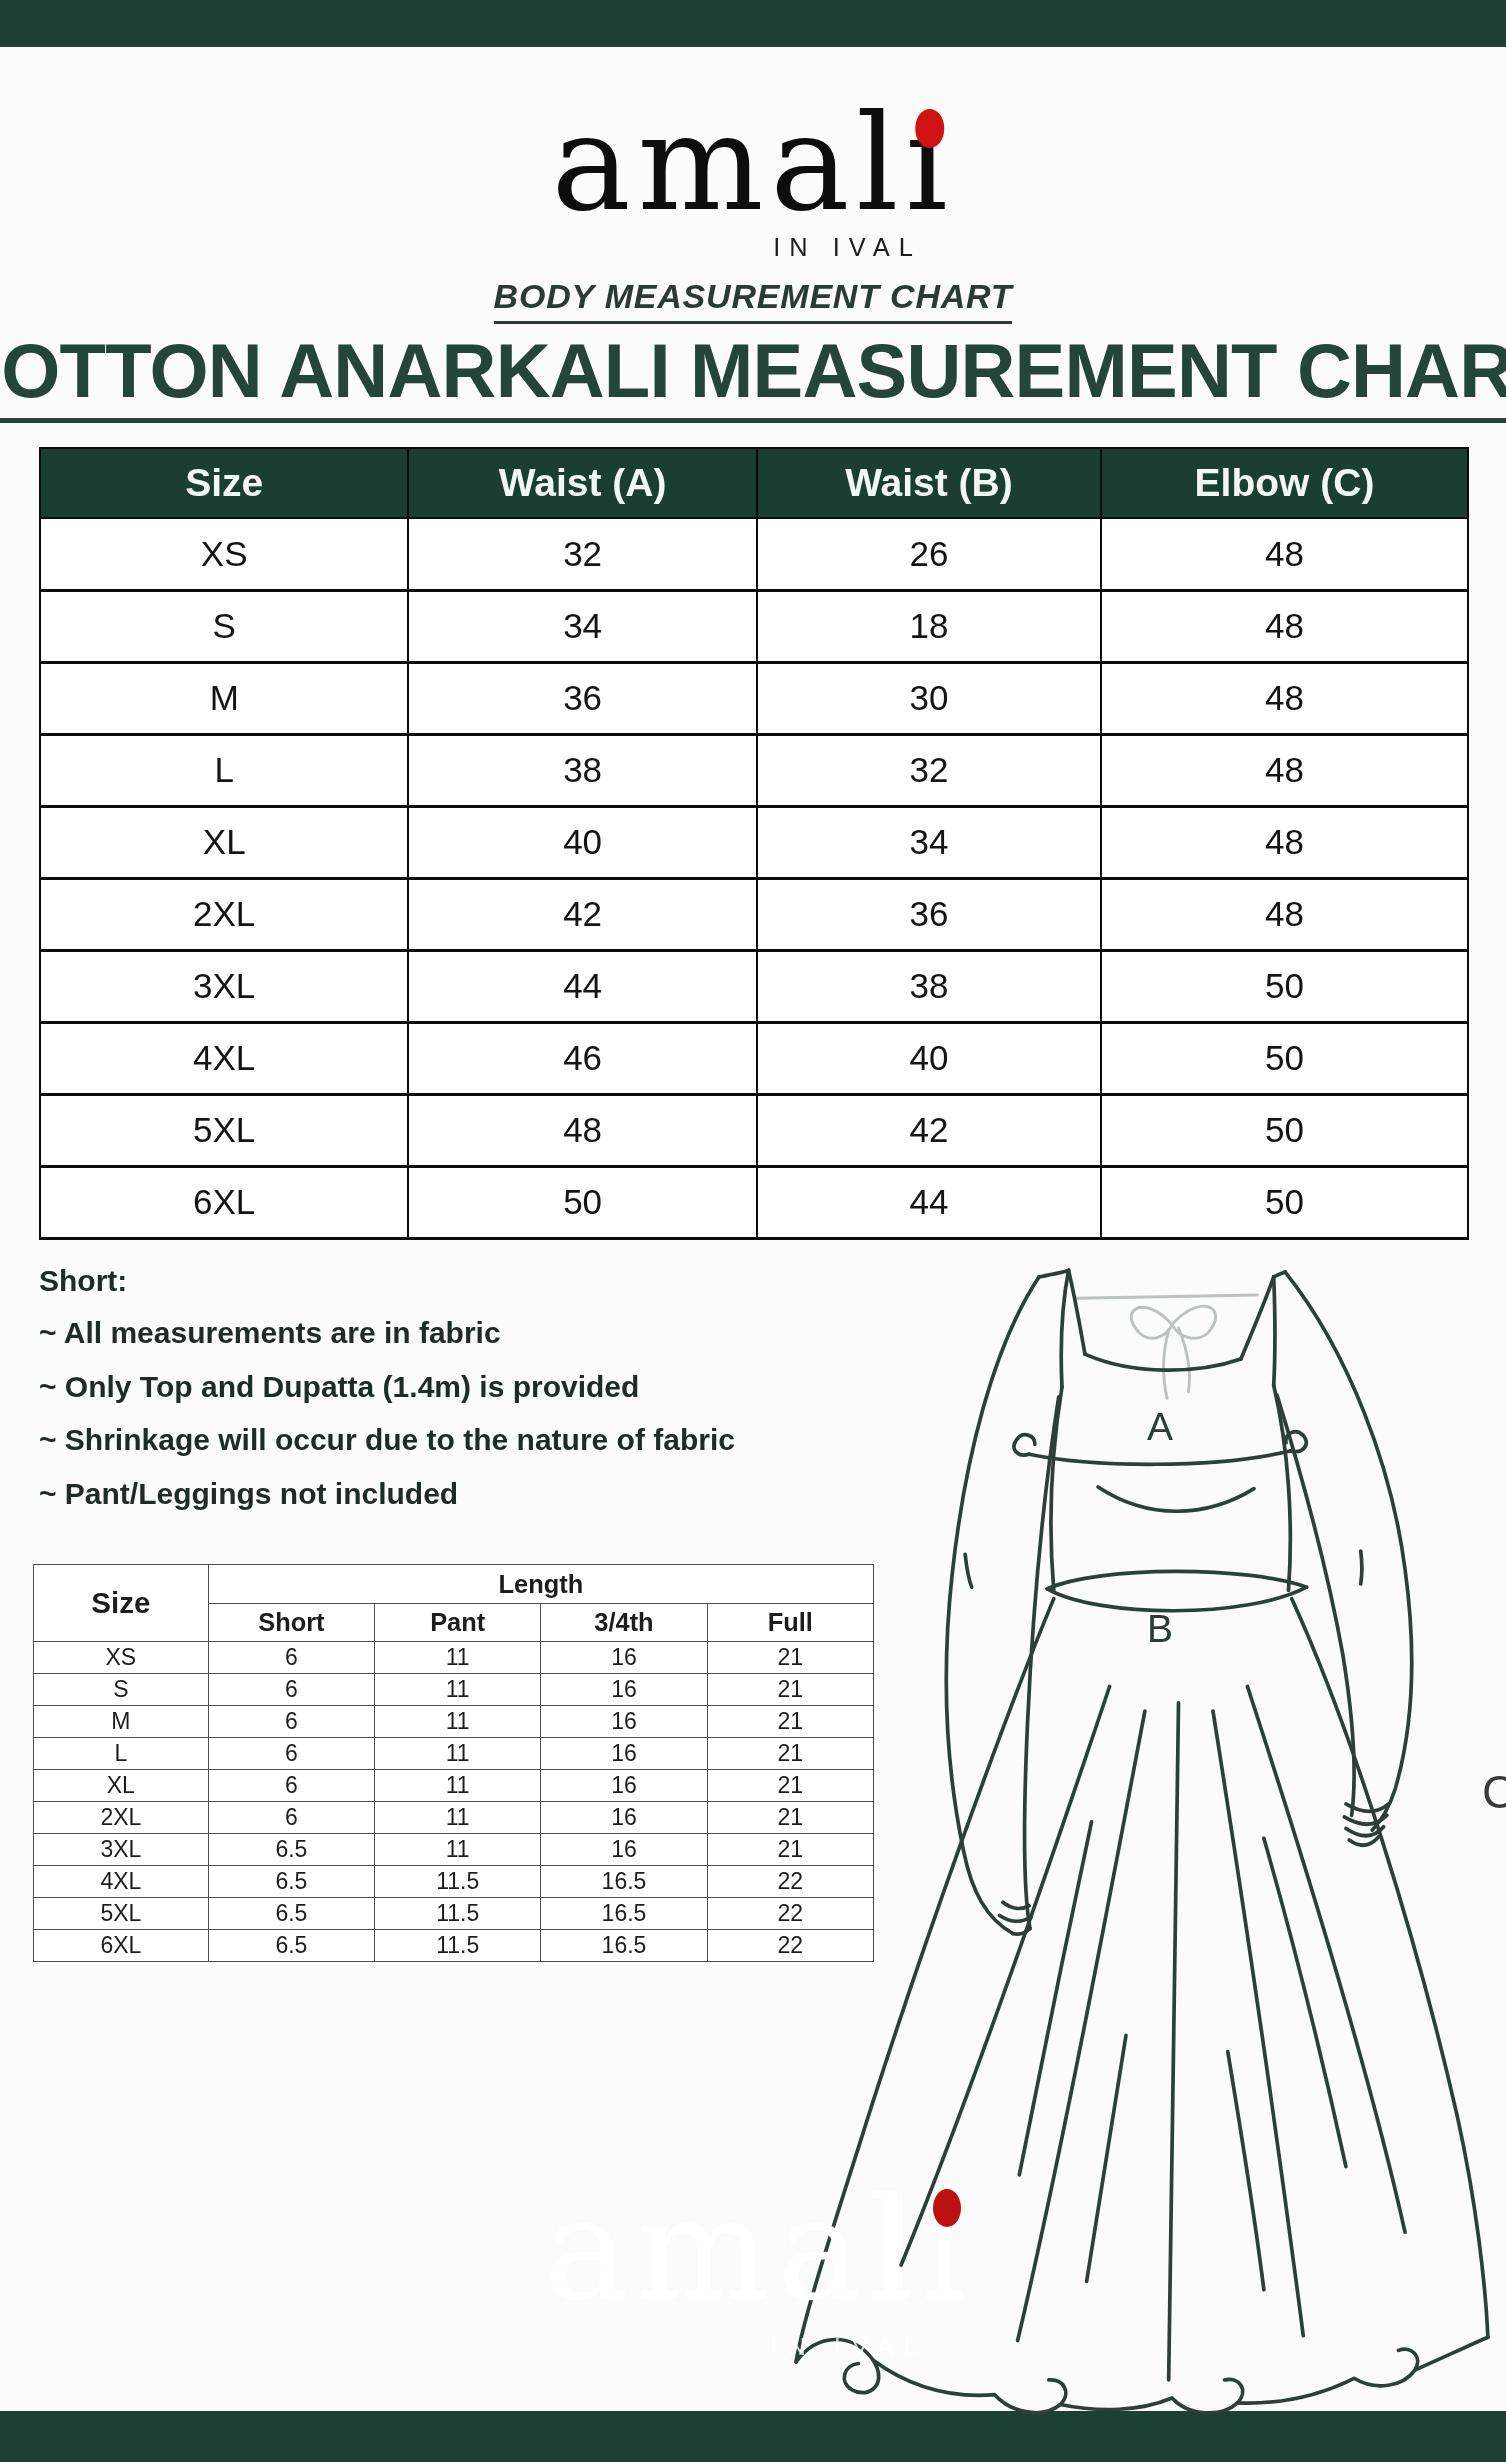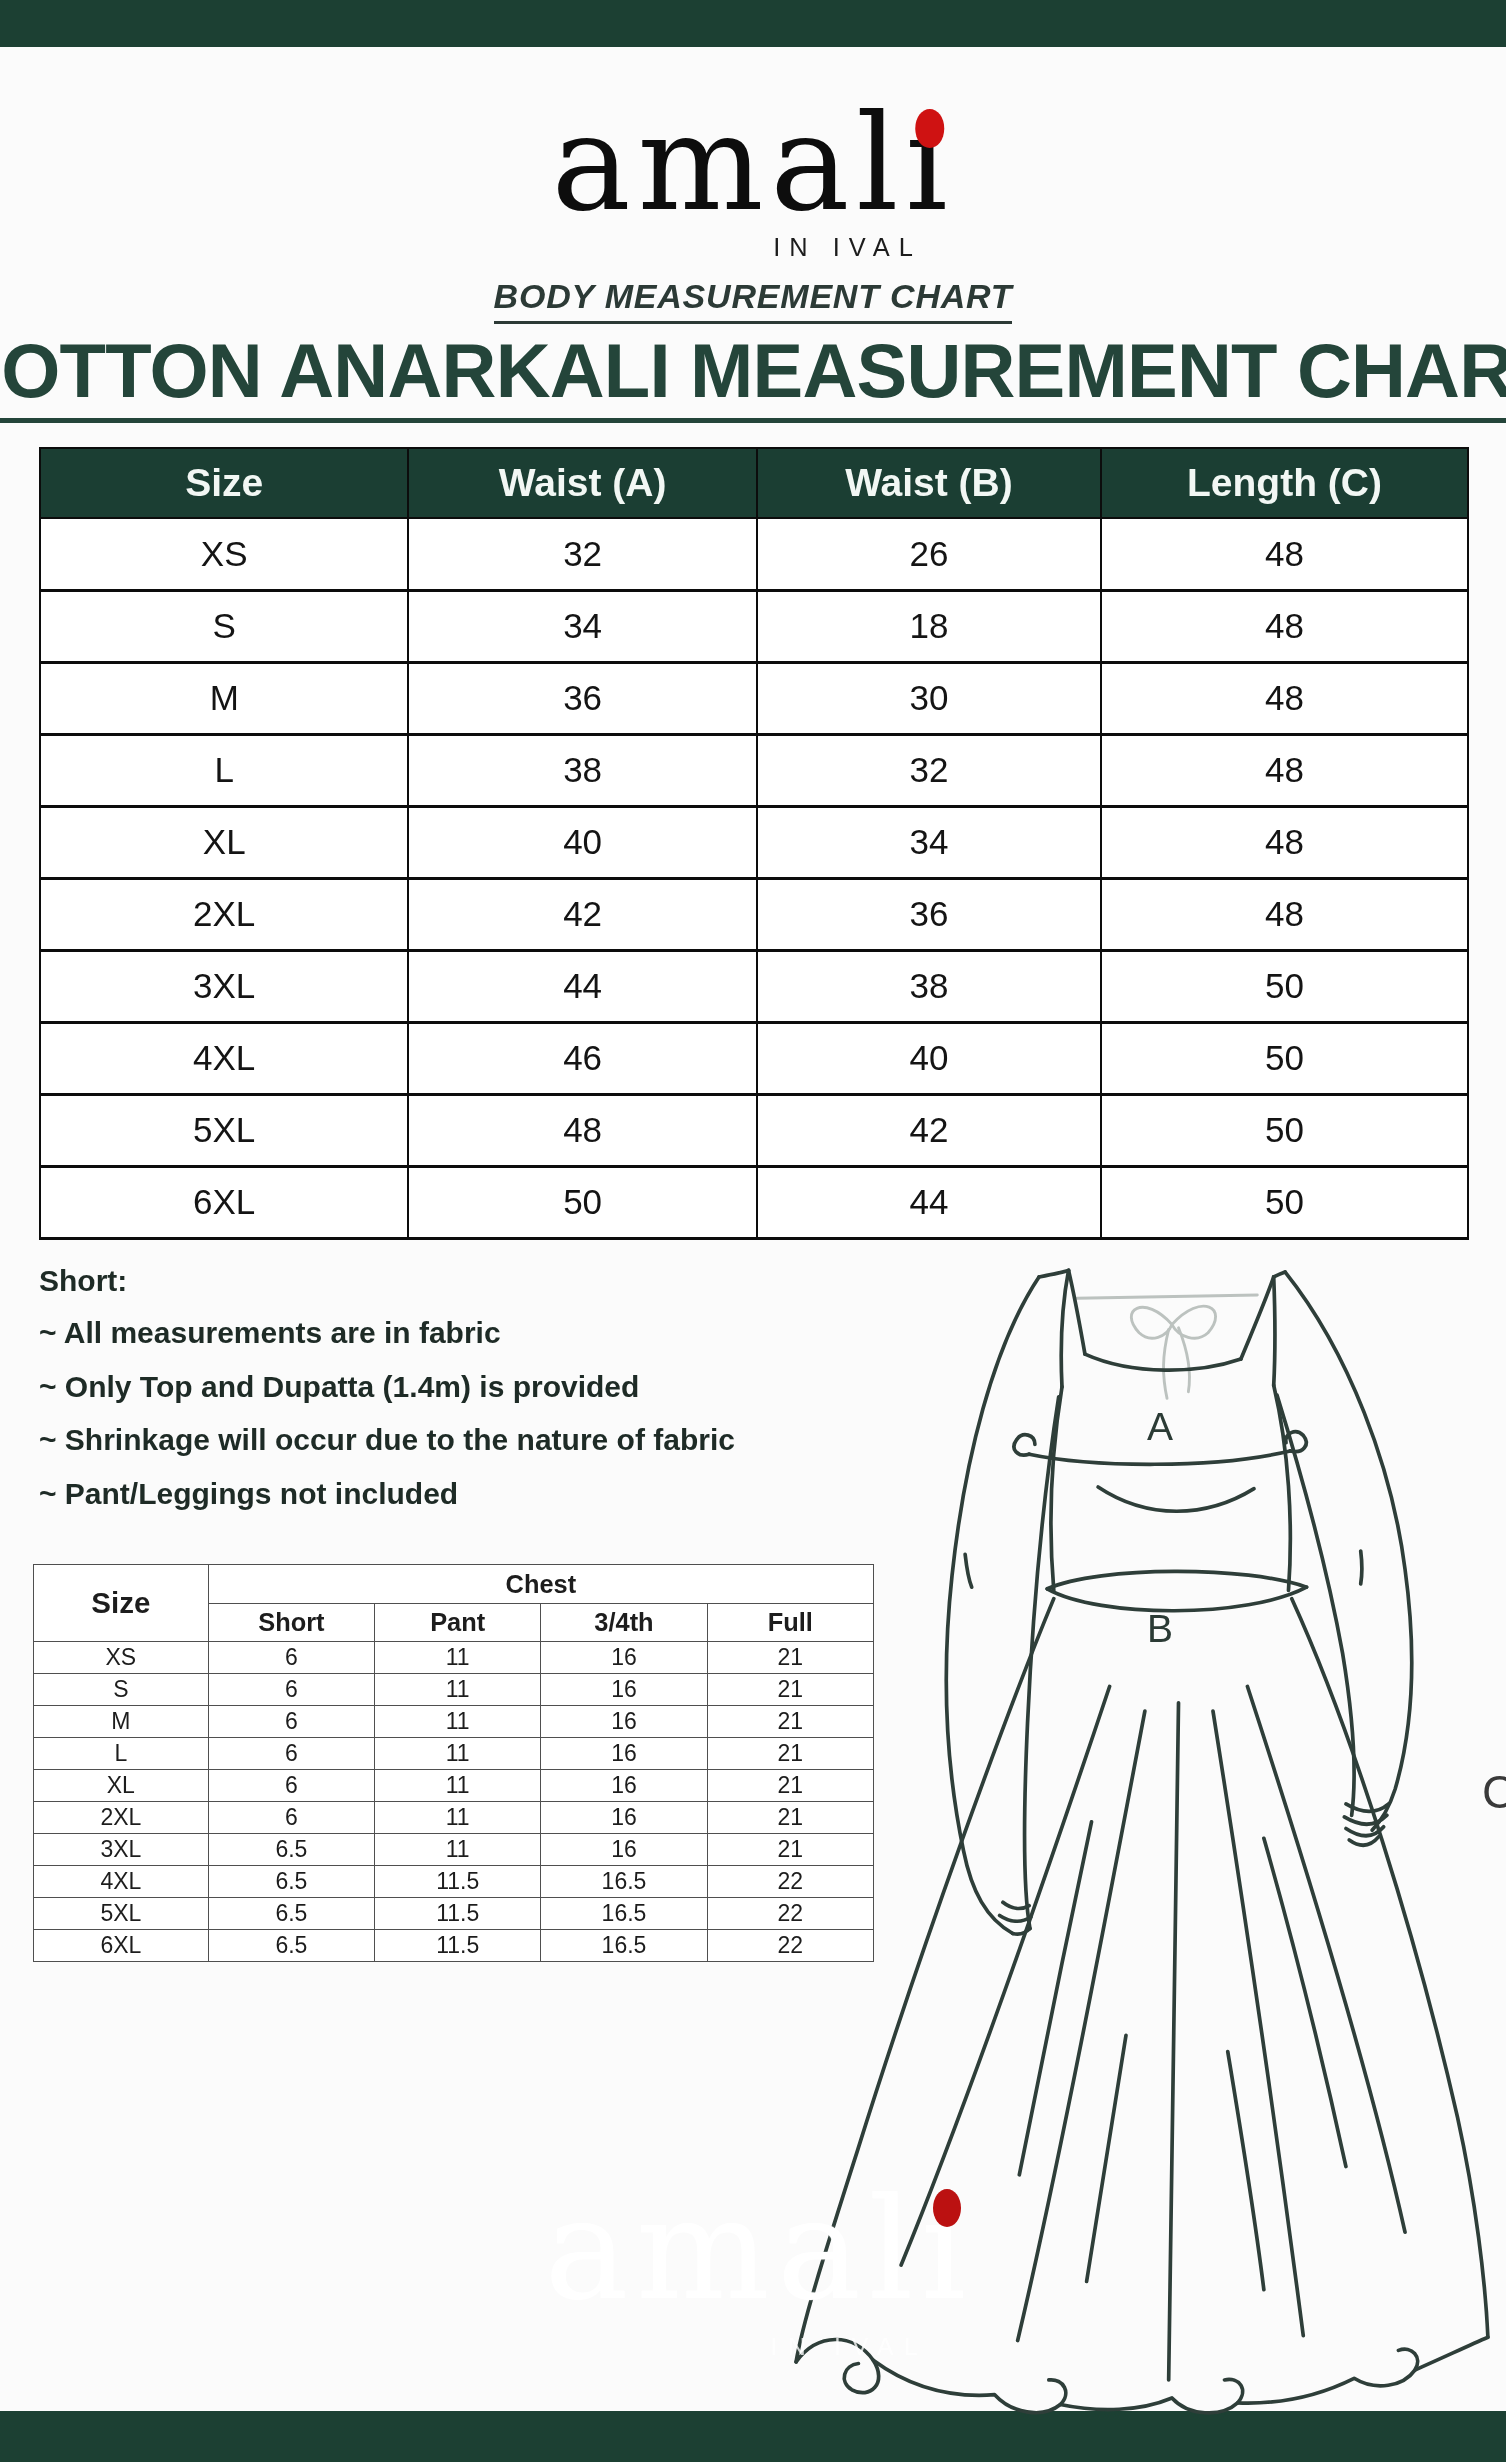--- a/index.html
+++ b/index.html
@@ -93,21 +93,21 @@
         <col class="c1">
         <col class="c2">
         <col class="c3">
         <col class="c4">
       </colgroup>
     <thead>
       <tr>
           <th>Size</th>
           <th>Waist (A)</th>
           <th>Waist (B)</th>
-          <th>Length (C)</th>
+          <th>Elbow (C)</th>
         </tr>
     </thead>
     <tbody>
         <tr>
           <td>XS</td>
           <td>32</td>
           <td>26</td>
           <td>48</td>
         </tr>
         <tr>
@@ -179,21 +179,21 @@
     <colgroup>
         <col class="s0">
         <col class="s1">
         <col class="s2">
         <col class="s3">
         <col class="s4">
       </colgroup>
     <thead>
       <tr class="r-group">
         <th rowspan="2" class="size-head">Size</th>
-        <th colspan="4">Chest</th>
+        <th colspan="4">Length</th>
       </tr>
       <tr class="r-sub">
           <th>Short</th>
           <th>Pant</th>
           <th>3/4th</th>
           <th>Full</th>
         </tr>
     </thead>
     <tbody>
         <tr>

